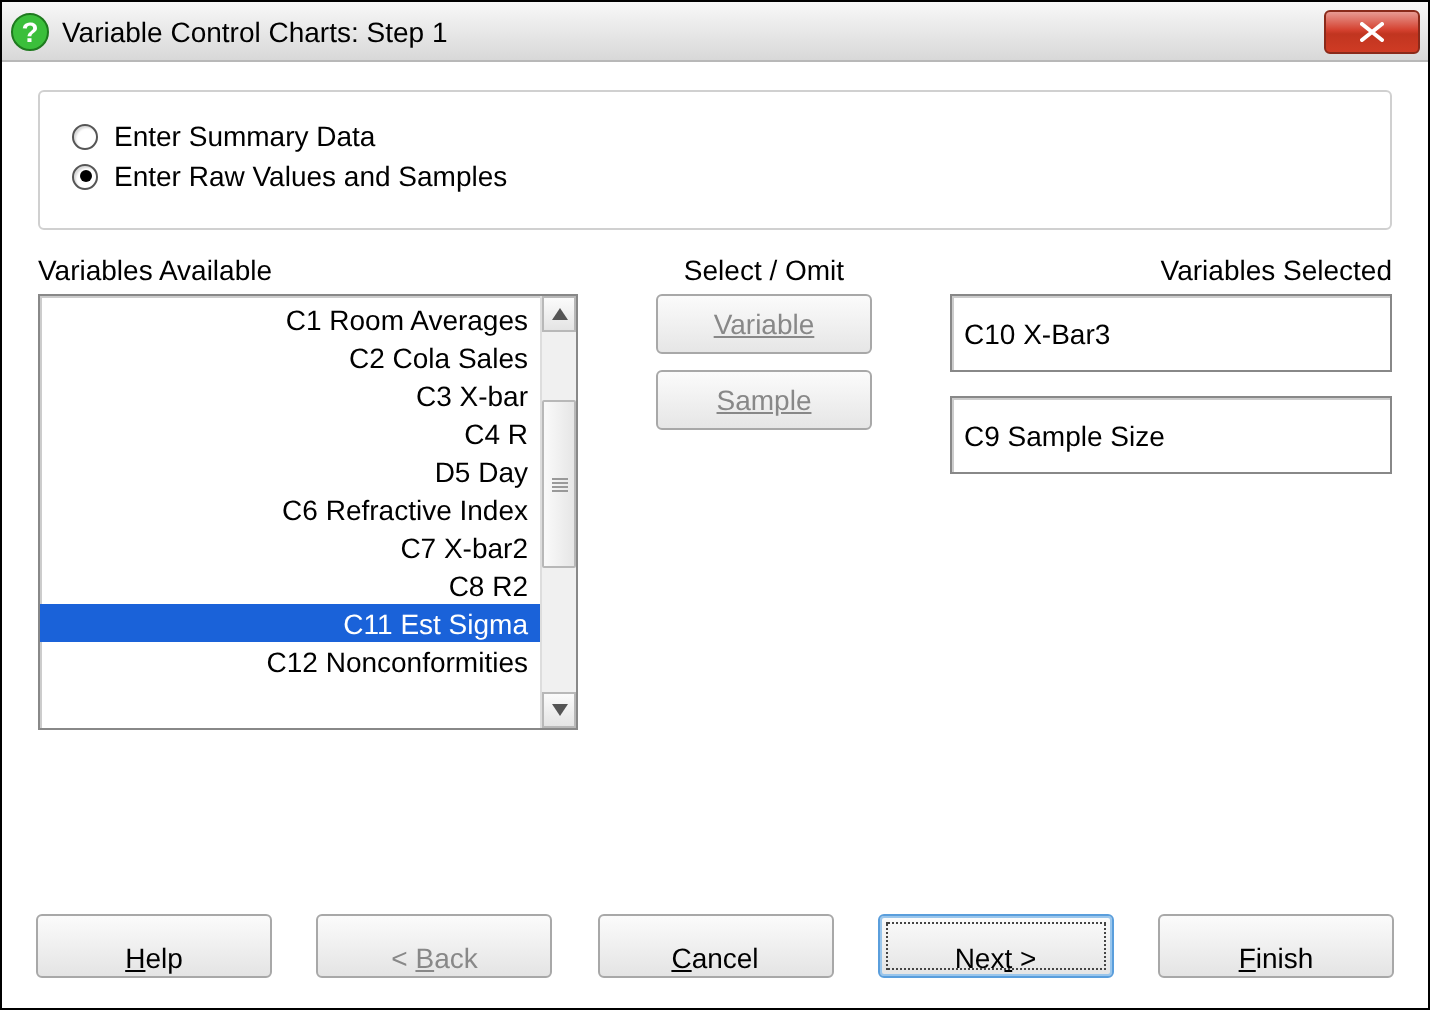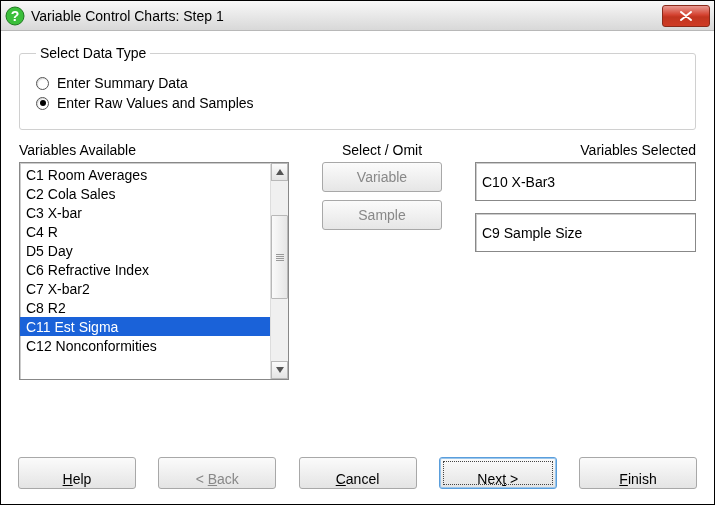--- a/index.html
+++ b/index.html
@@ -110,21 +110,21 @@
   }
   .listbox {
     flex: 1;
     overflow: hidden;
     padding: 2px 0;
   }
   .list-item {
     padding: 1.5px 6px;
     font-size: 14px;
     cursor: pointer;
-    text-align: left;
+    text-align: right;
     white-space: nowrap;
     overflow: hidden;
   }
   .list-item.selected {
     background: #1a62d9;
     color: #fff;
   }
   .scrollbar {
     width: 18px;
     background: #f0f0f0;
@@ -162,30 +162,31 @@
     display: flex;
     flex-direction: column;
     gap: 1px;
   }
   .thumb-grip span {
     height: 1px;
     background: #999;
   }
   .action-btn {
     display: block;
-    width: 120px;
+    width: 108px;
     height: 30px;
     margin: 0 auto 8px auto;
     background: linear-gradient(to bottom, #fbfbfb, #e6e6e6);
     border: 1px solid #a8a8a8;
     border-radius: 3px;
     font-size: 14px;
     color: #888;
     cursor: pointer;
     font-family: inherit;
+    text-decoration: underline;
   }
   .value-box {
     width: 100%;
     height: 39px;
     border: 1px solid #888;
     box-shadow: inset 1px 1px 0 #ccc;
     background: #fff;
     padding: 3px 6px;
     font-size: 14px;
     text-align: left;
@@ -237,21 +238,20 @@
   <div class="titlebar-title">Variable Control Charts: Step 1</div>
   <div class="close-btn">
     <svg width="12" height="10" viewBox="0 0 12 10">
       <path d="M1 1 L11 9 M11 1 L1 9" stroke="#fff" stroke-width="2" stroke-linecap="round"></path>
     </svg>
   </div>
 </div>
 
 <div class="content">
   <fieldset class="group">
-    <legend>Select Data Type</legend>
     <div id="radio-options">
         <div class="radio-row">
           <div class="radio-outer"></div>
           <span class="radio-text">Enter Summary Data</span>
         </div>
         <div class="radio-row">
           <div class="radio-outer">
             <div class="radio-inner"></div>
           </div>
           <span class="radio-text">Enter Raw Values and Samples</span>

